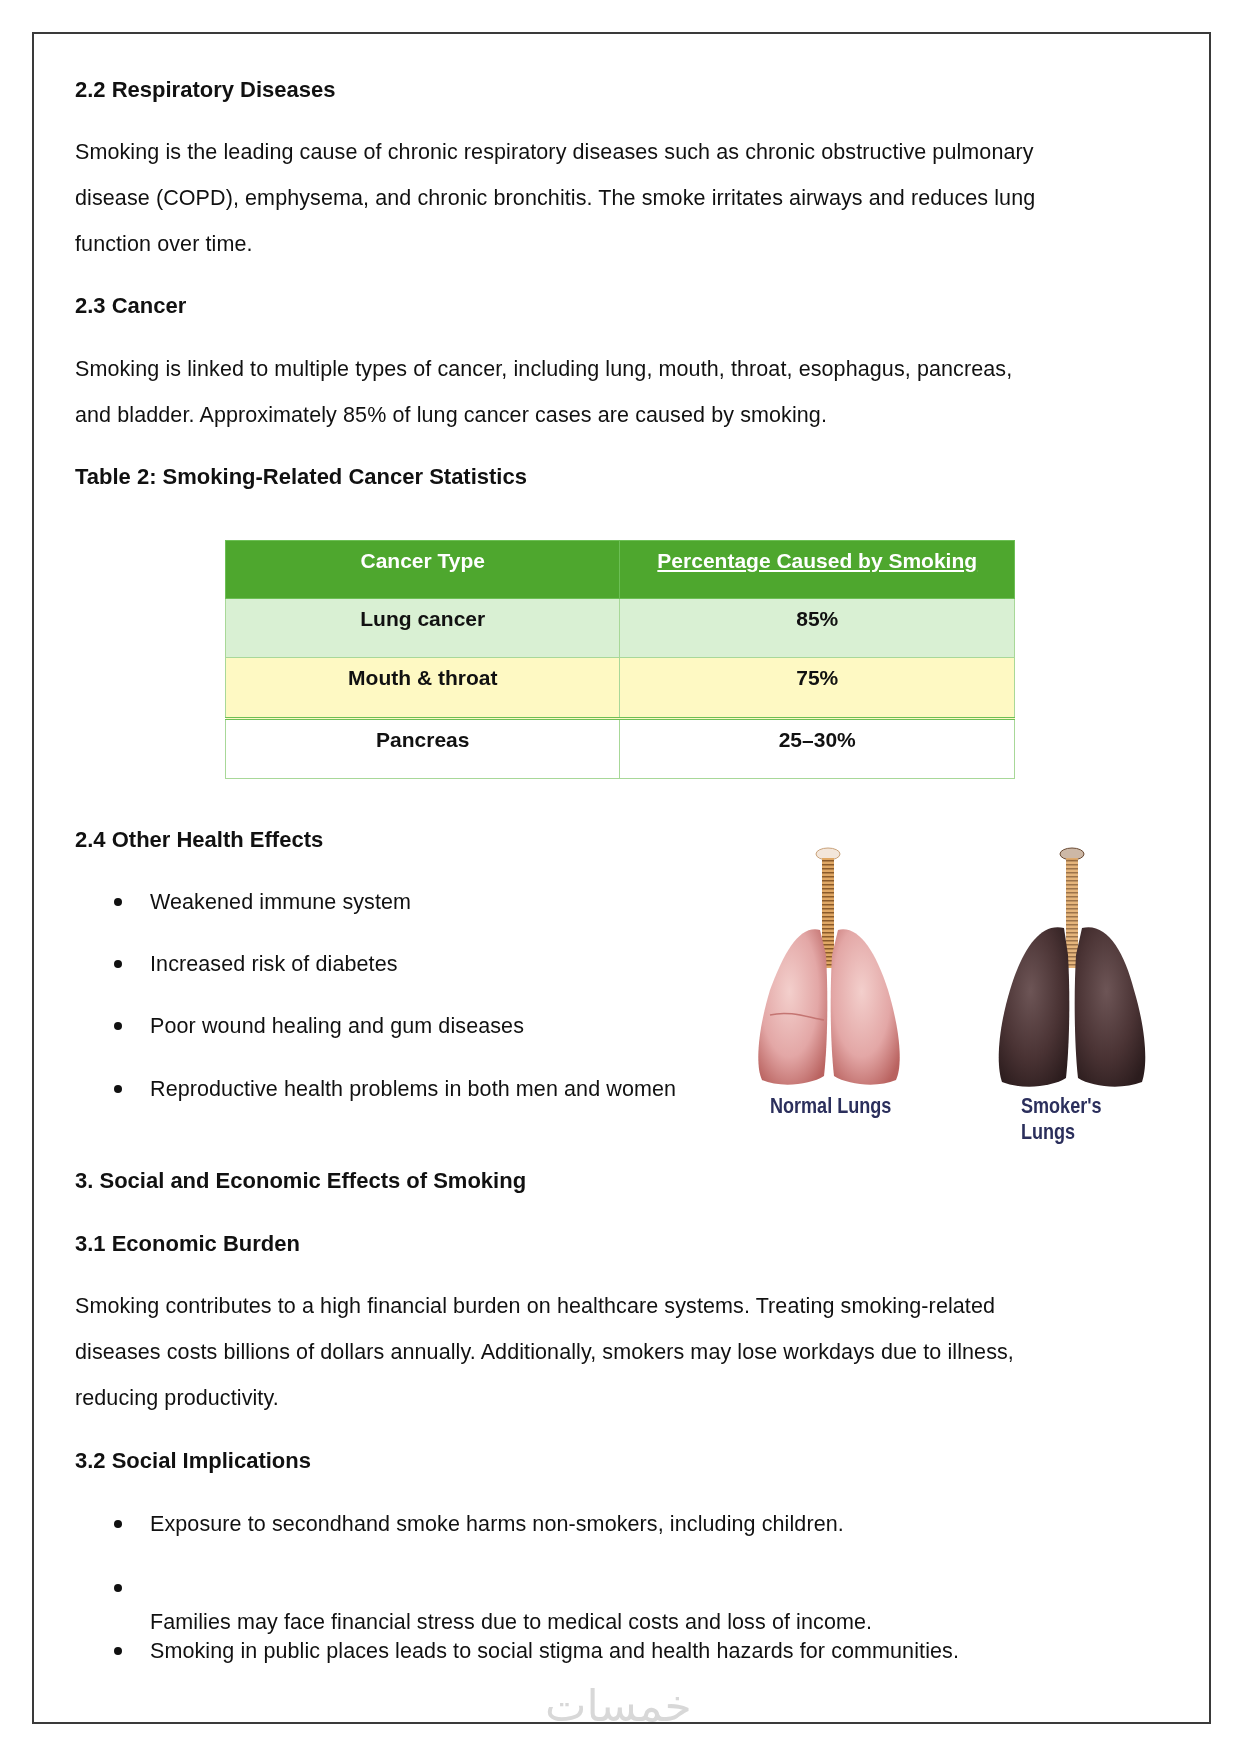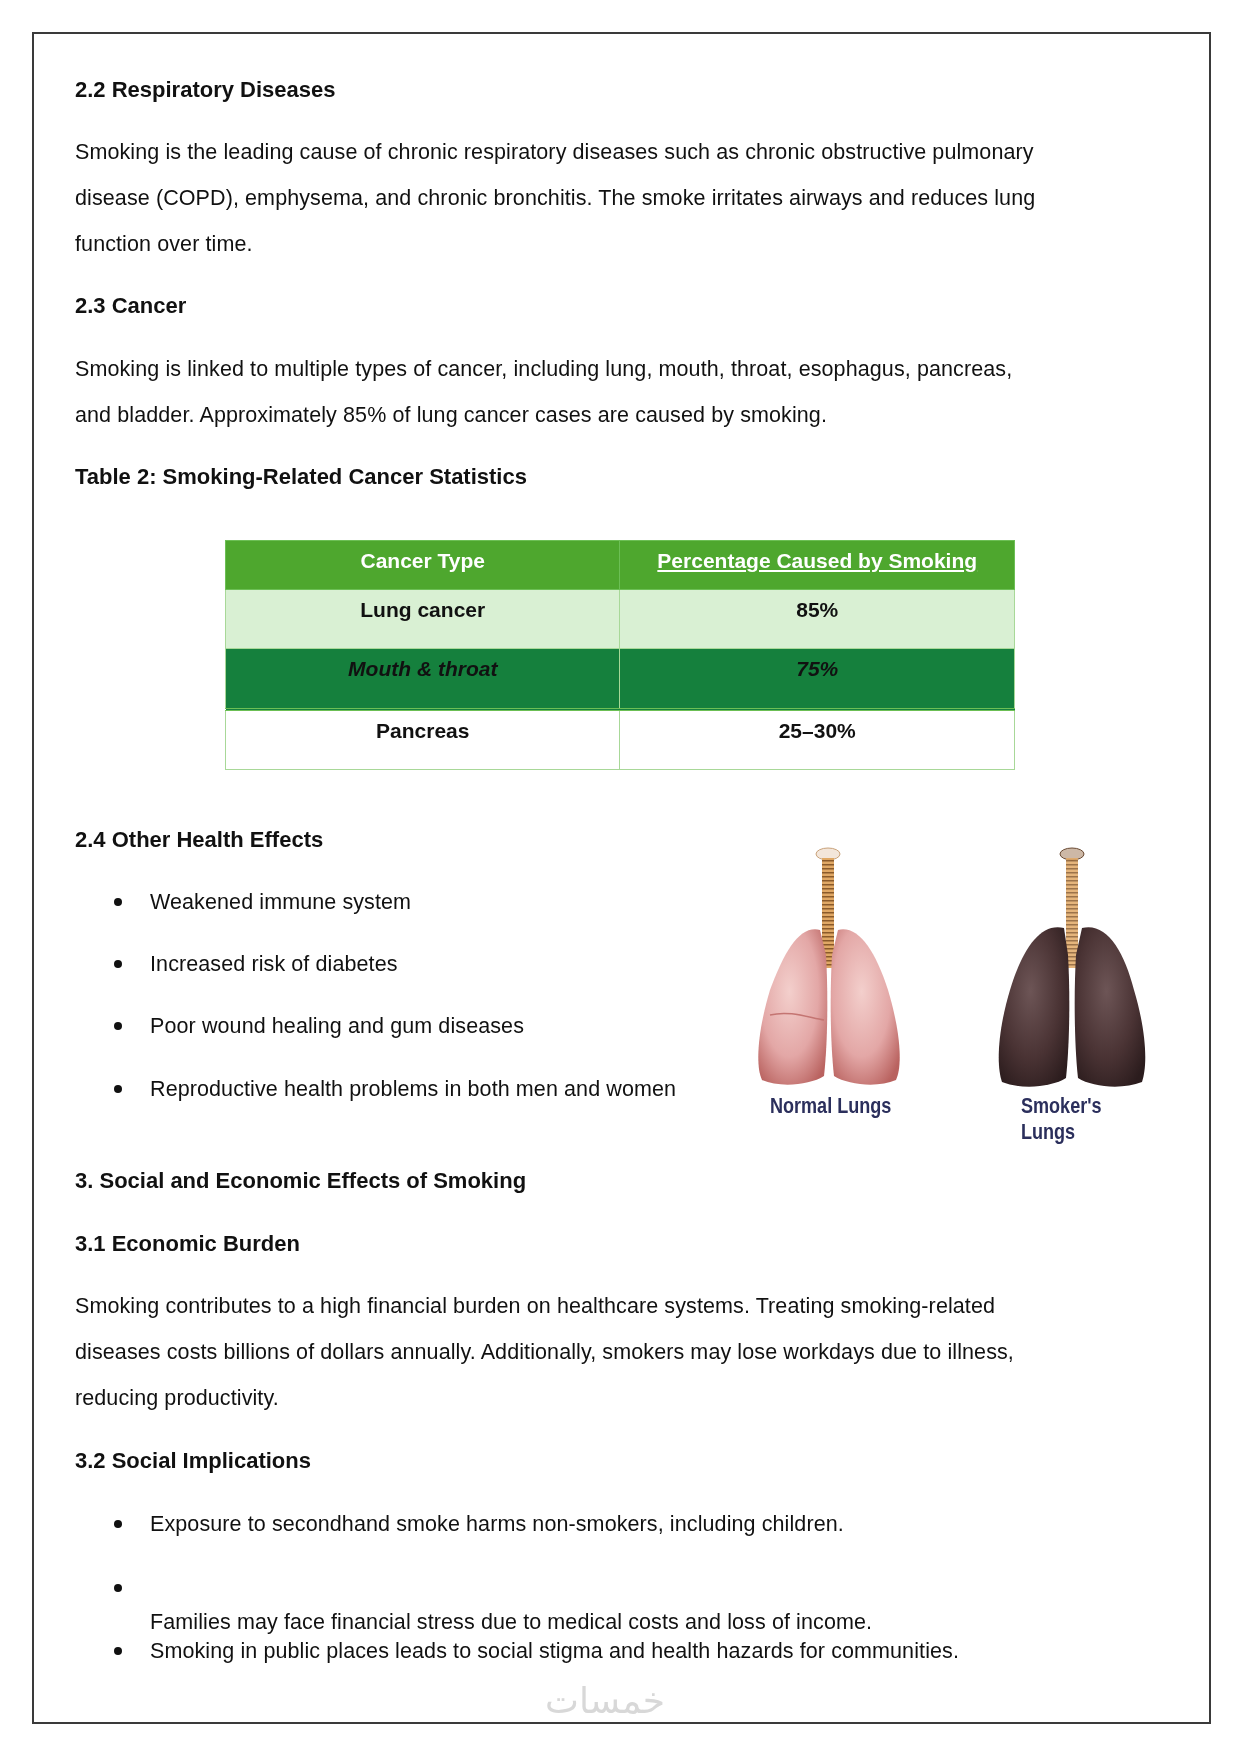--- a/index.html
+++ b/index.html
@@ -8,27 +8,27 @@
   .frame { position:absolute; left:32px; top:32px; width:1175px; height:1688px;
            border:2px solid #3a3a3a; box-sizing:content-box; }
   .abs { position:absolute; white-space:nowrap; }
   .h { font-weight:bold; font-size:22px; line-height:26px; }
   .p { font-size:21.5px; line-height:26px; letter-spacing:0.1px; }
   .bullet { position:absolute; width:8px; height:8px; border-radius:50%; background:#111; }
   table.stats { position:absolute; left:225px; top:540px; width:790px; border-collapse:collapse;
                 font-weight:bold; font-size:21px; }
   table.stats td, table.stats th { border:1.5px solid #a8d898; text-align:center; vertical-align:top;
                 padding-top:8px; box-sizing:border-box; }
-  table.stats th { background:#4ea72e; color:#ffffff; height:49px; font-weight:bold; border-color:#6cbf55;margin-left:35px; }
+  table.stats th { background:#4ea72e; color:#ffffff; height:58px; font-weight:bold; border-color:#6cbf55;margin-left:35px; }
   table.stats tr.r1 td { background:#d9f0d3; height:59px; }
-  table.stats tr.r2 td { background:#15803d; height:61px; border-bottom:3px double #6cbf55;font-style:italic; }
+  table.stats tr.r2 td { background:#fef9c3; height:61px; border-bottom:3px double #6cbf55; }
   table.stats tr.r3 td { background:#ffffff; height:60px; }
   .caption-lung { position:absolute; font-family:"Liberation Sans", sans-serif; font-weight:bold;
                   color:#2b2f5c; font-size:22px; transform:scaleX(0.82); transform-origin:left top; }
-  .watermark { position:absolute; left:545px; top:1680px; font-size:36px; color:#d8d8d8;
+  .watermark { position:absolute; left:545px; top:1680px; font-size:44px; color:#d8d8d8;
                font-family:"DejaVu Sans", sans-serif; }
 </style>
 </head>
 <body>
 
 <div class="frame"></div>
 
 <div class="abs h" style="left:75px;top:77px;">2.2 Respiratory Diseases</div>
 <div class="abs p" style="left:75px;top:139px;">Smoking is the leading cause of chronic respiratory diseases such as chronic obstructive pulmonary</div>
 <div class="abs p" style="left:75px;top:185px;">disease (COPD), emphysema, and chronic bronchitis. The smoke irritates airways and reduces lung</div>

